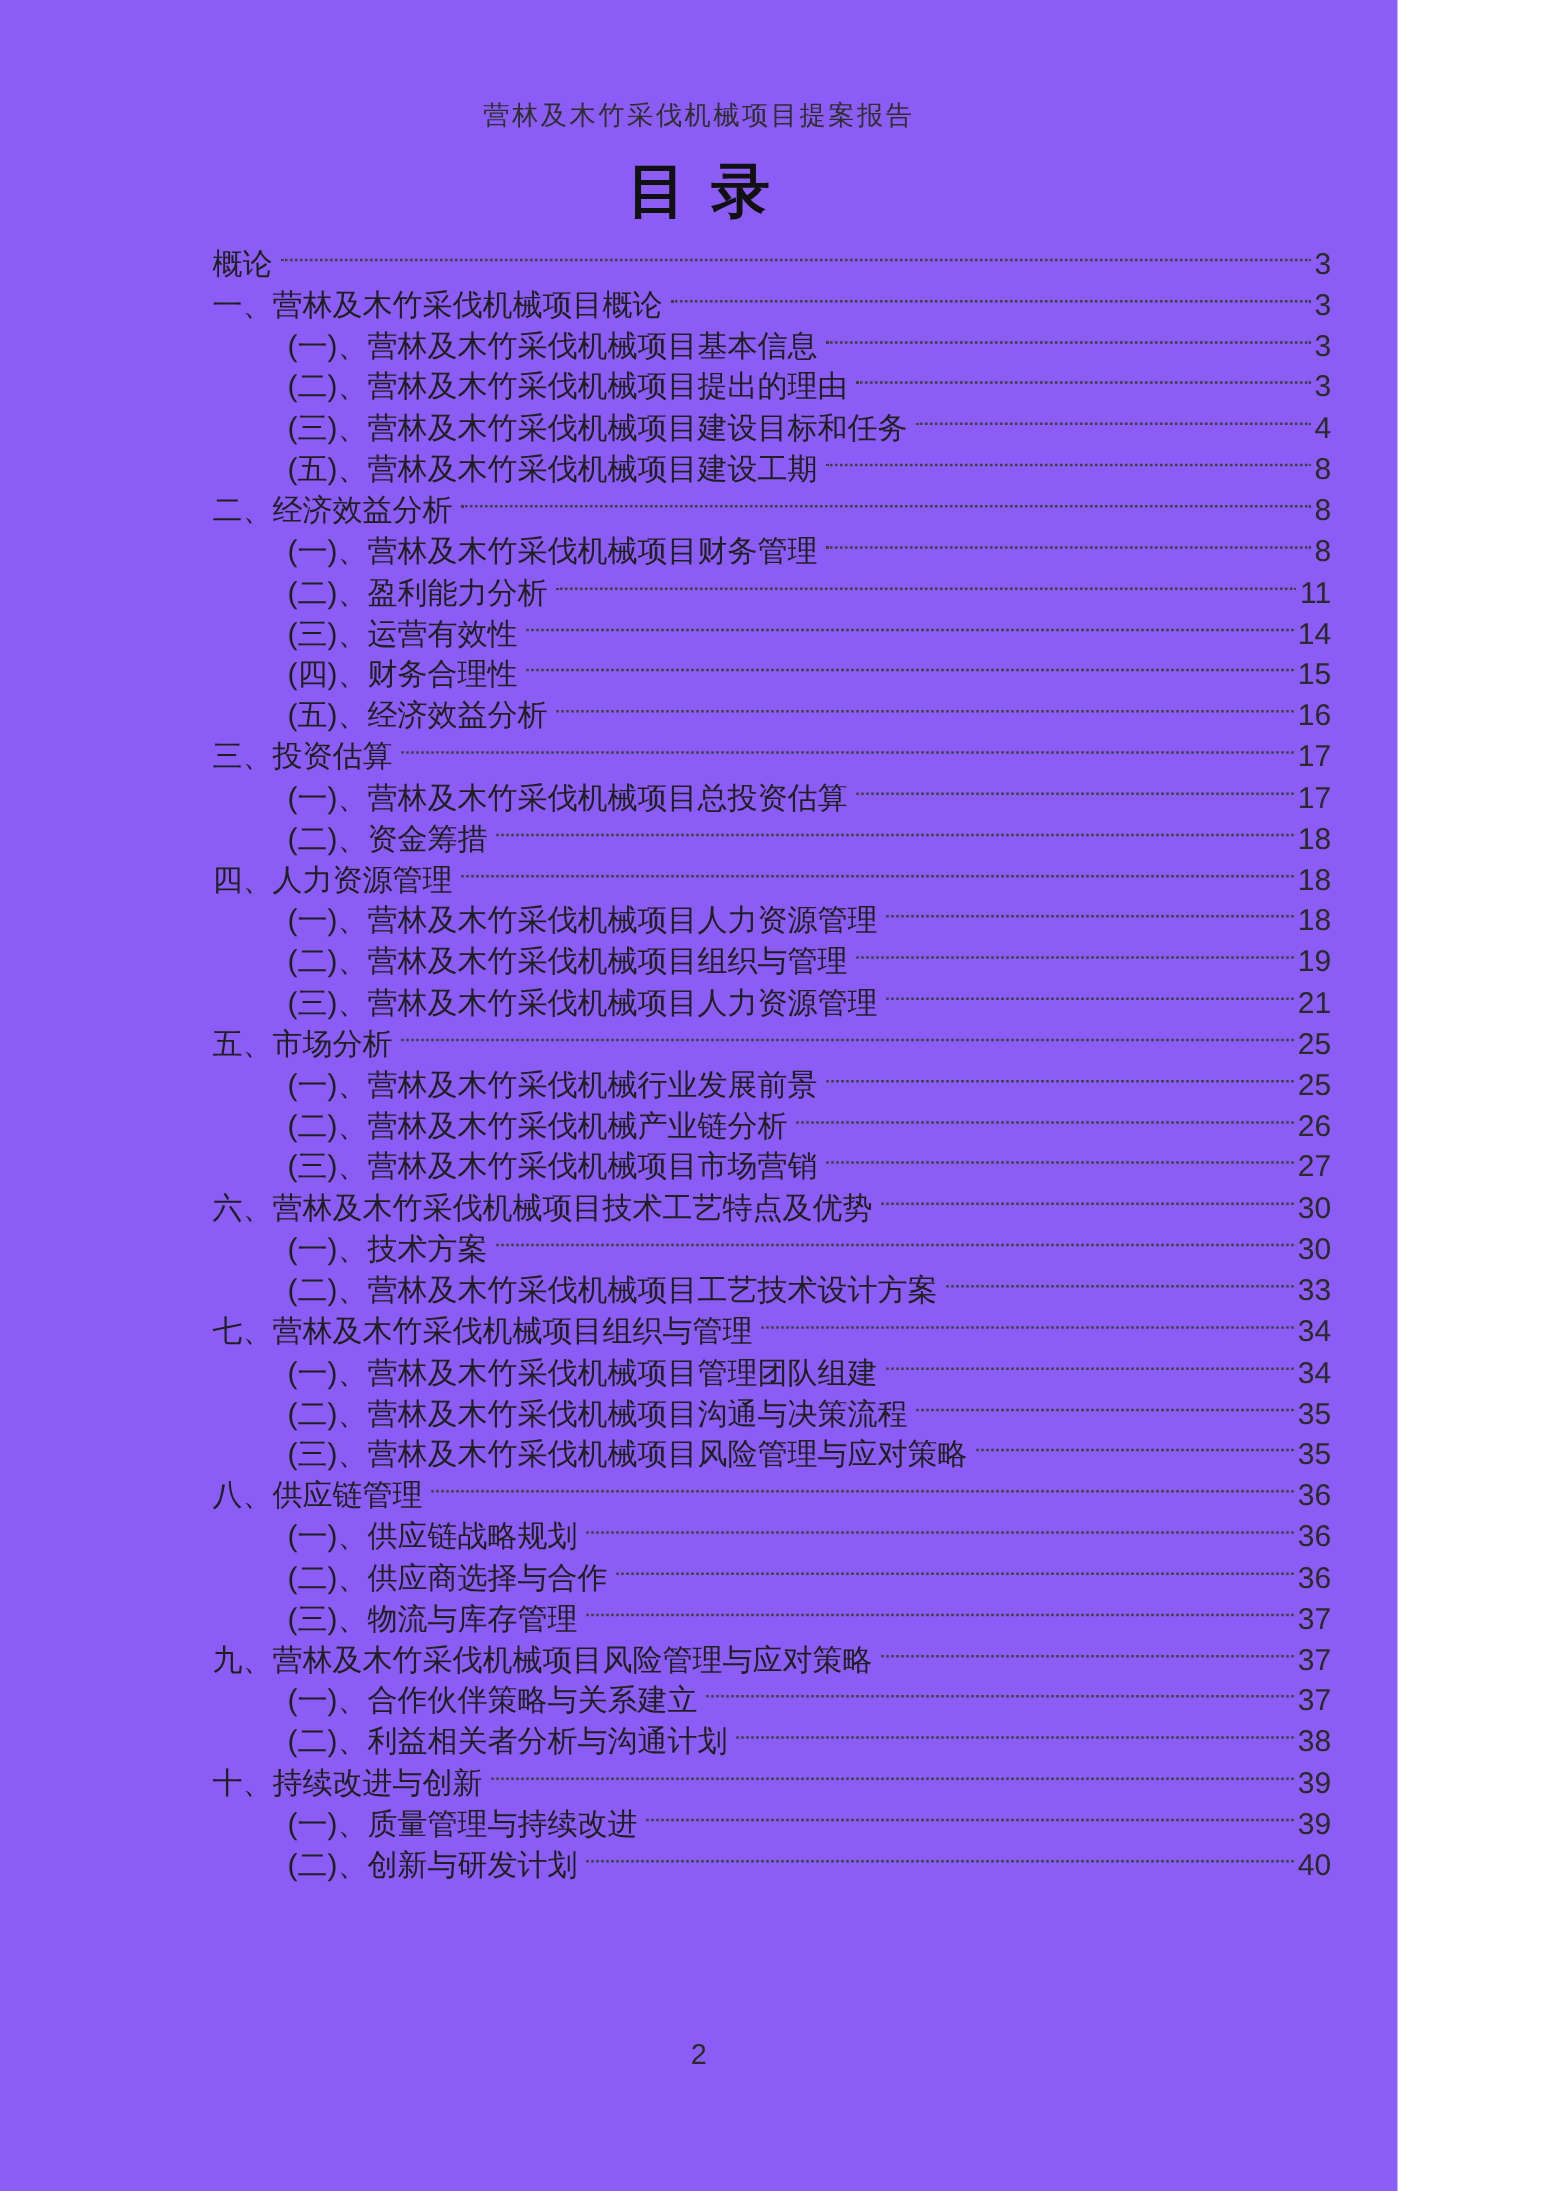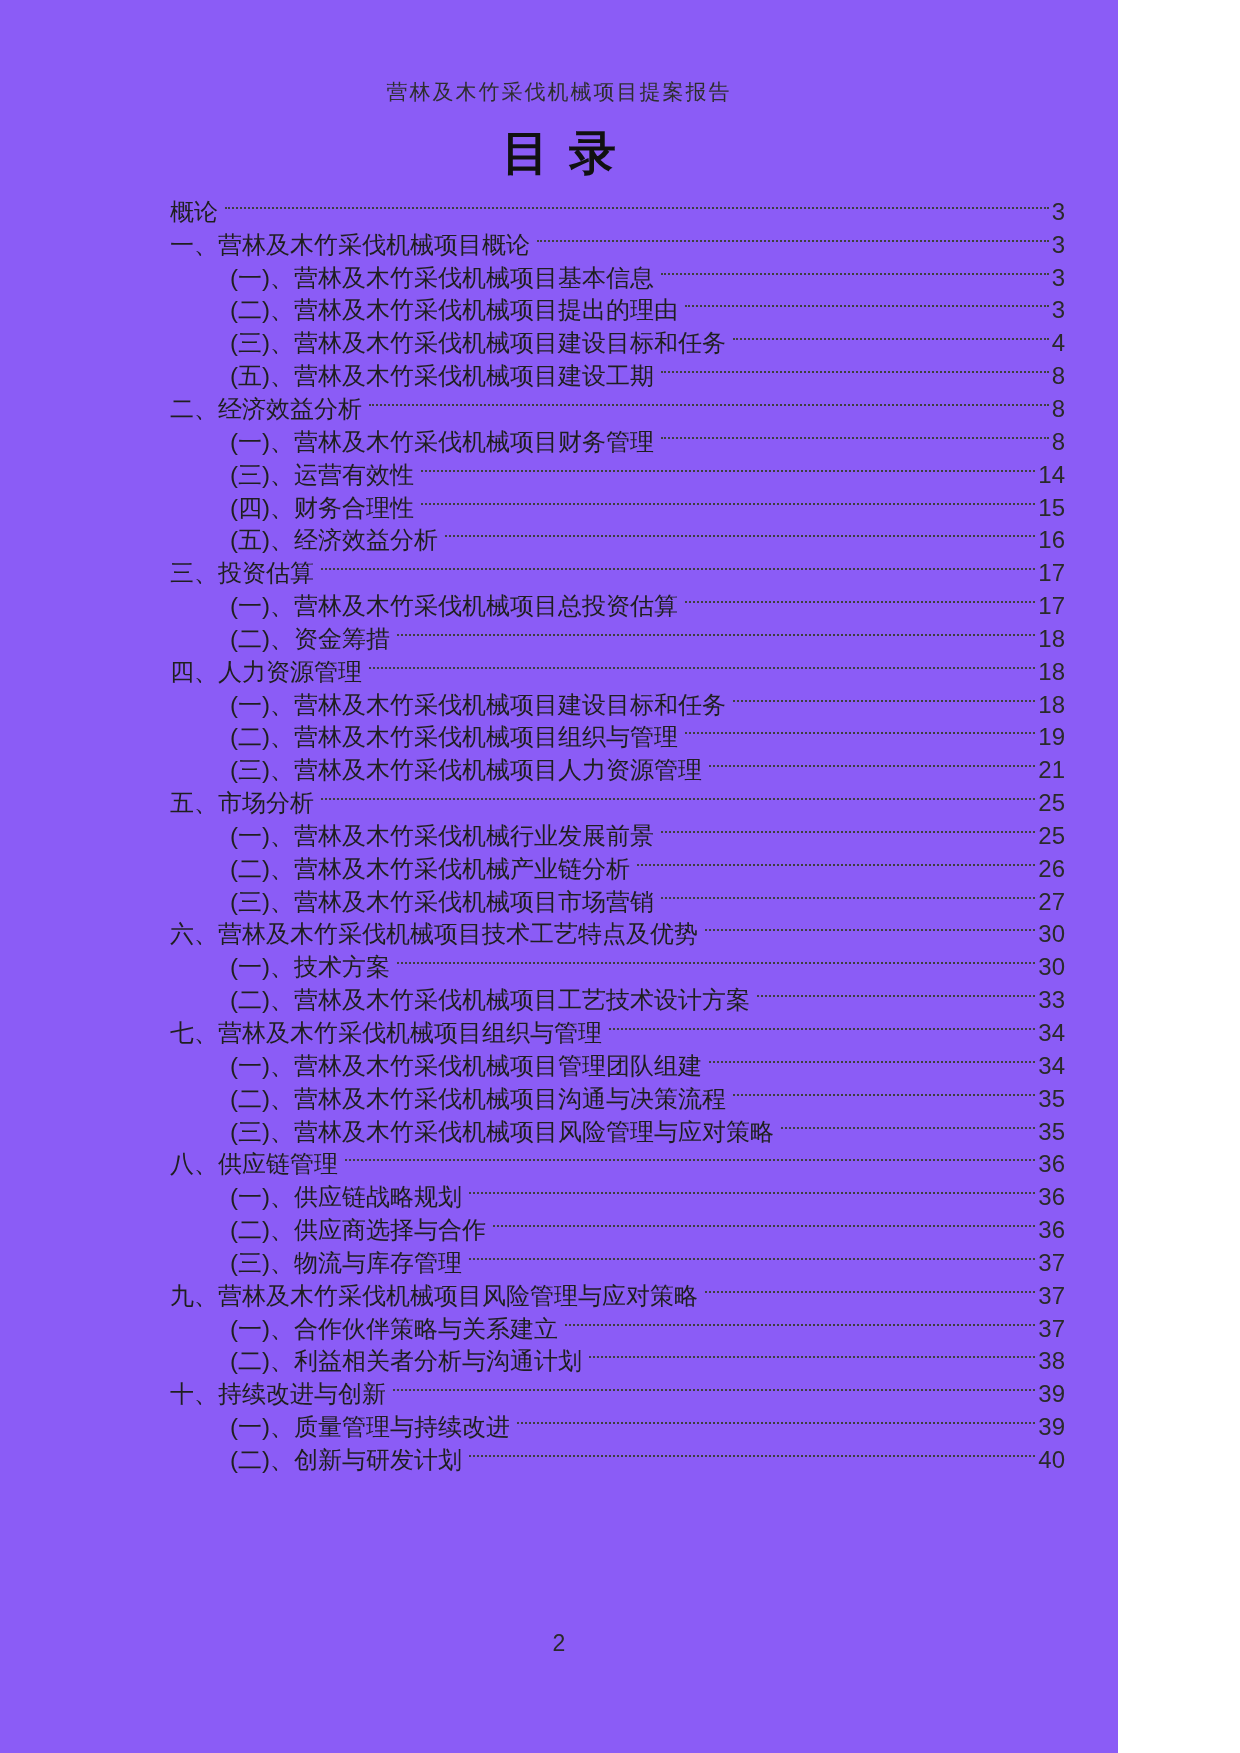--- a/index.html
+++ b/index.html
@@ -117,20 +117,25 @@
     <span class="toc-label">二、经济效益分析</span>
     <span class="toc-dots"></span>
     <span class="toc-page">8</span>
   </div>
       <div class="toc-row level-1">
     <span class="toc-label">(一)、营林及木竹采伐机械项目财务管理</span>
     <span class="toc-dots"></span>
     <span class="toc-page">8</span>
   </div>
       <div class="toc-row level-1">
+    <span class="toc-label">(二)、盈利能力分析</span>
+    <span class="toc-dots"></span>
+    <span class="toc-page">11</span>
+  </div>
+      <div class="toc-row level-1">
     <span class="toc-label">(三)、运营有效性</span>
     <span class="toc-dots"></span>
     <span class="toc-page">14</span>
   </div>
       <div class="toc-row level-1">
     <span class="toc-label">(四)、财务合理性</span>
     <span class="toc-dots"></span>
     <span class="toc-page">15</span>
   </div>
       <div class="toc-row level-1">
@@ -152,21 +157,21 @@
     <span class="toc-label">(二)、资金筹措</span>
     <span class="toc-dots"></span>
     <span class="toc-page">18</span>
   </div>
       <div class="toc-row level-0">
     <span class="toc-label">四、人力资源管理</span>
     <span class="toc-dots"></span>
     <span class="toc-page">18</span>
   </div>
       <div class="toc-row level-1">
-    <span class="toc-label">(一)、营林及木竹采伐机械项目建设目标和任务</span>
+    <span class="toc-label">(一)、营林及木竹采伐机械项目人力资源管理</span>
     <span class="toc-dots"></span>
     <span class="toc-page">18</span>
   </div>
       <div class="toc-row level-1">
     <span class="toc-label">(二)、营林及木竹采伐机械项目组织与管理</span>
     <span class="toc-dots"></span>
     <span class="toc-page">19</span>
   </div>
       <div class="toc-row level-1">
     <span class="toc-label">(三)、营林及木竹采伐机械项目人力资源管理</span>

